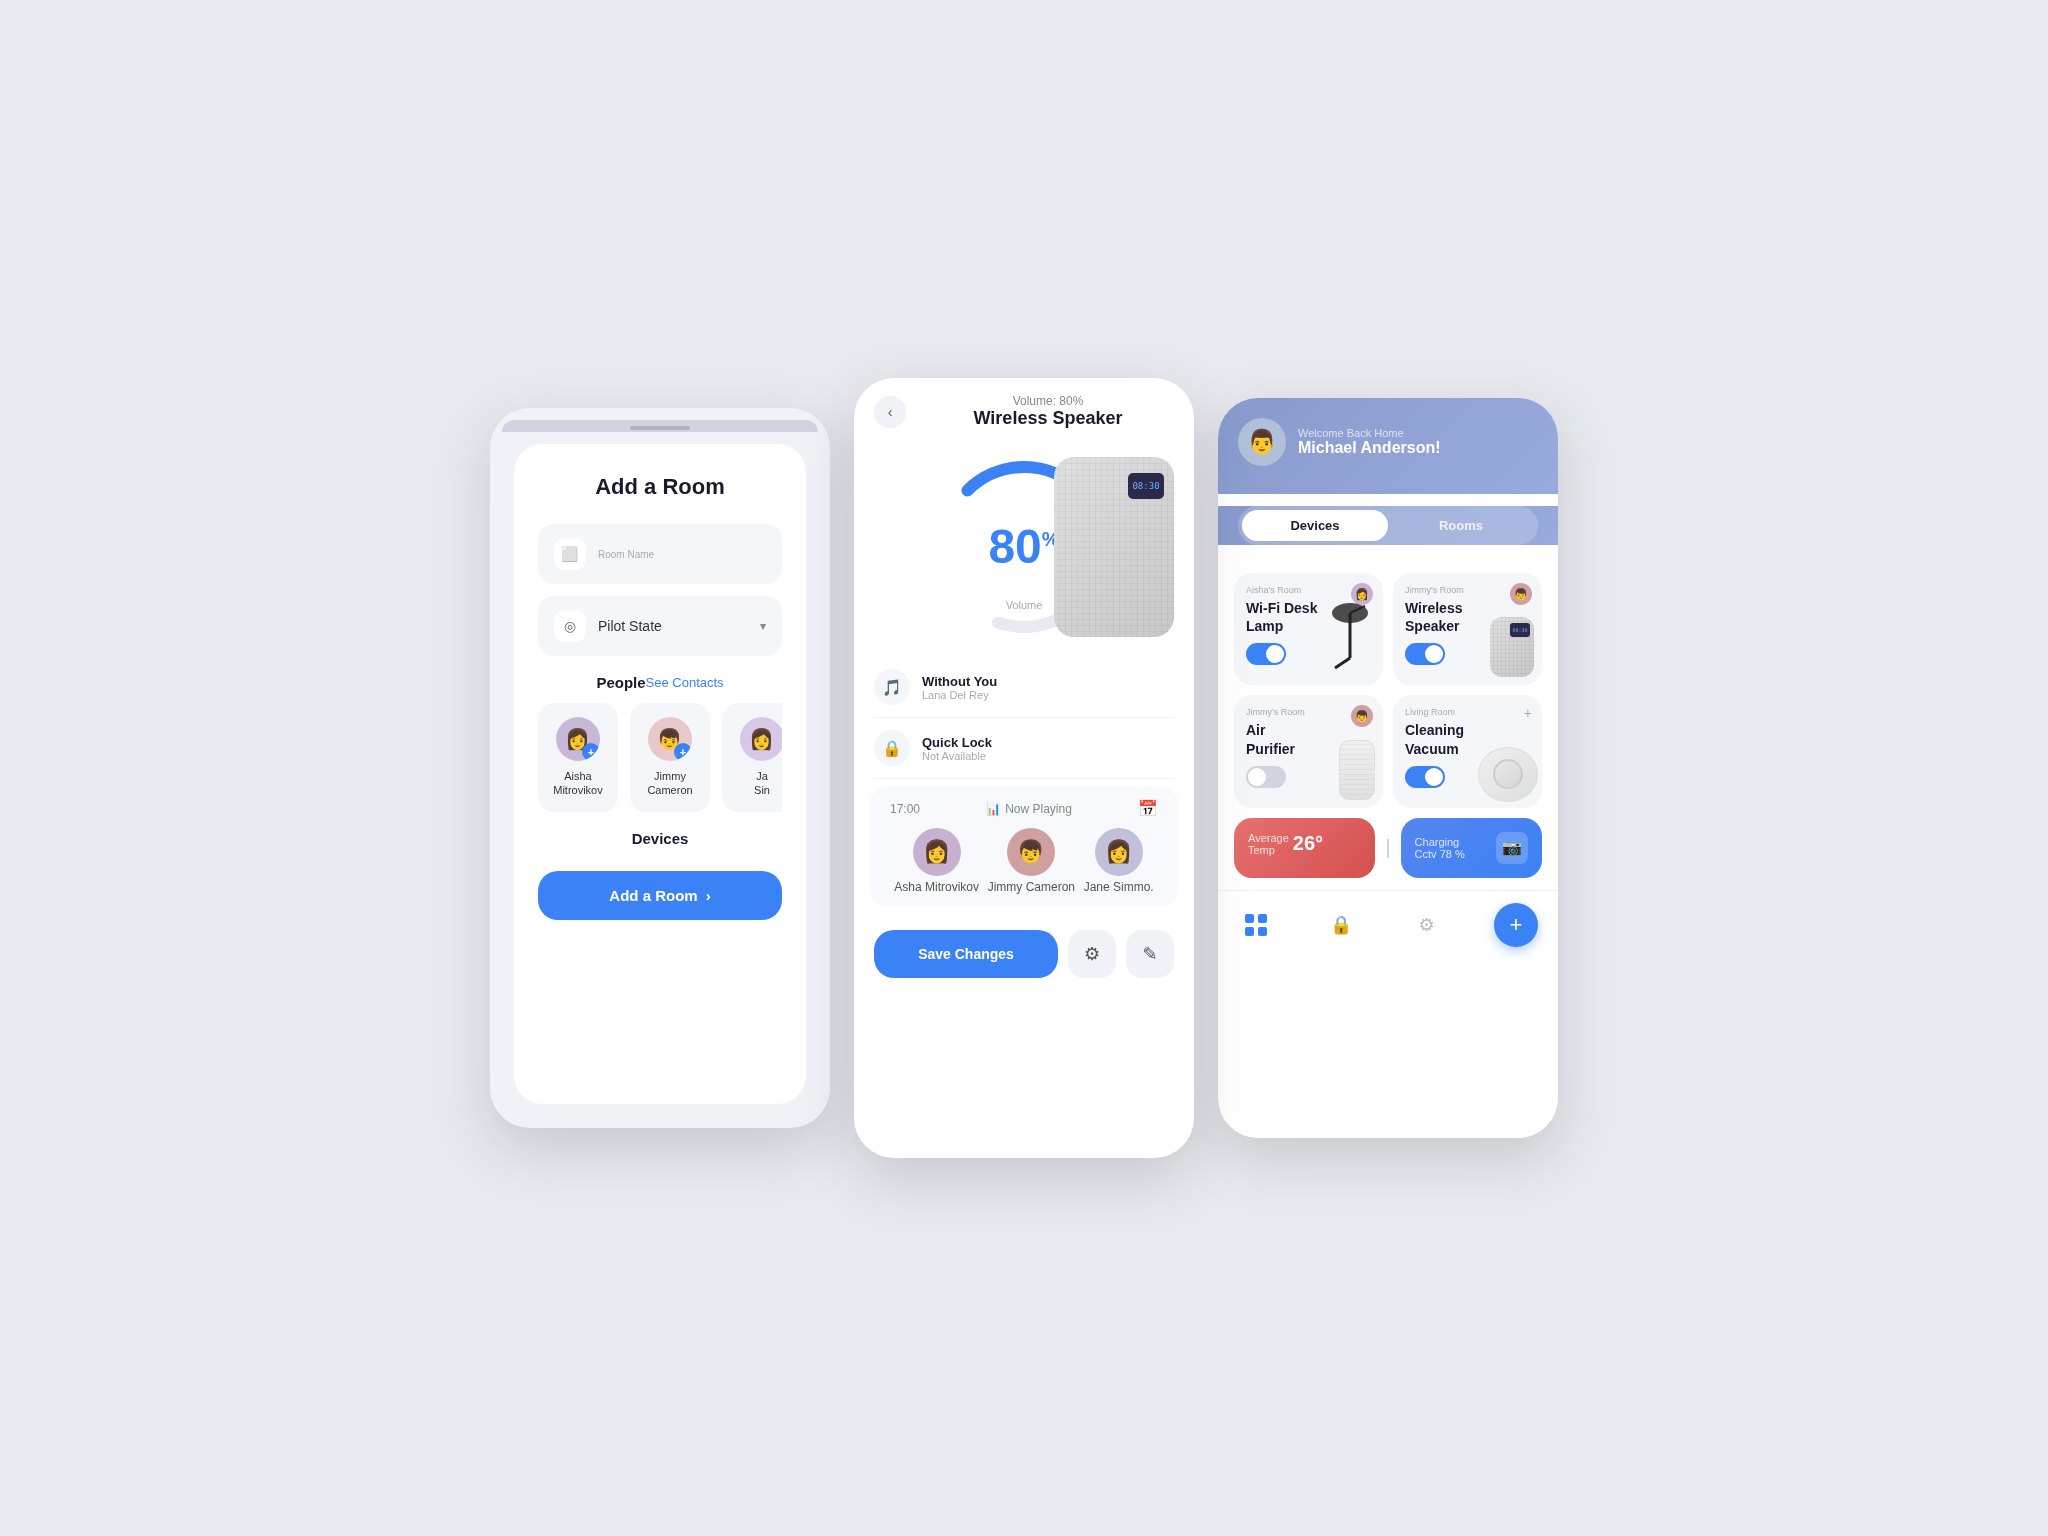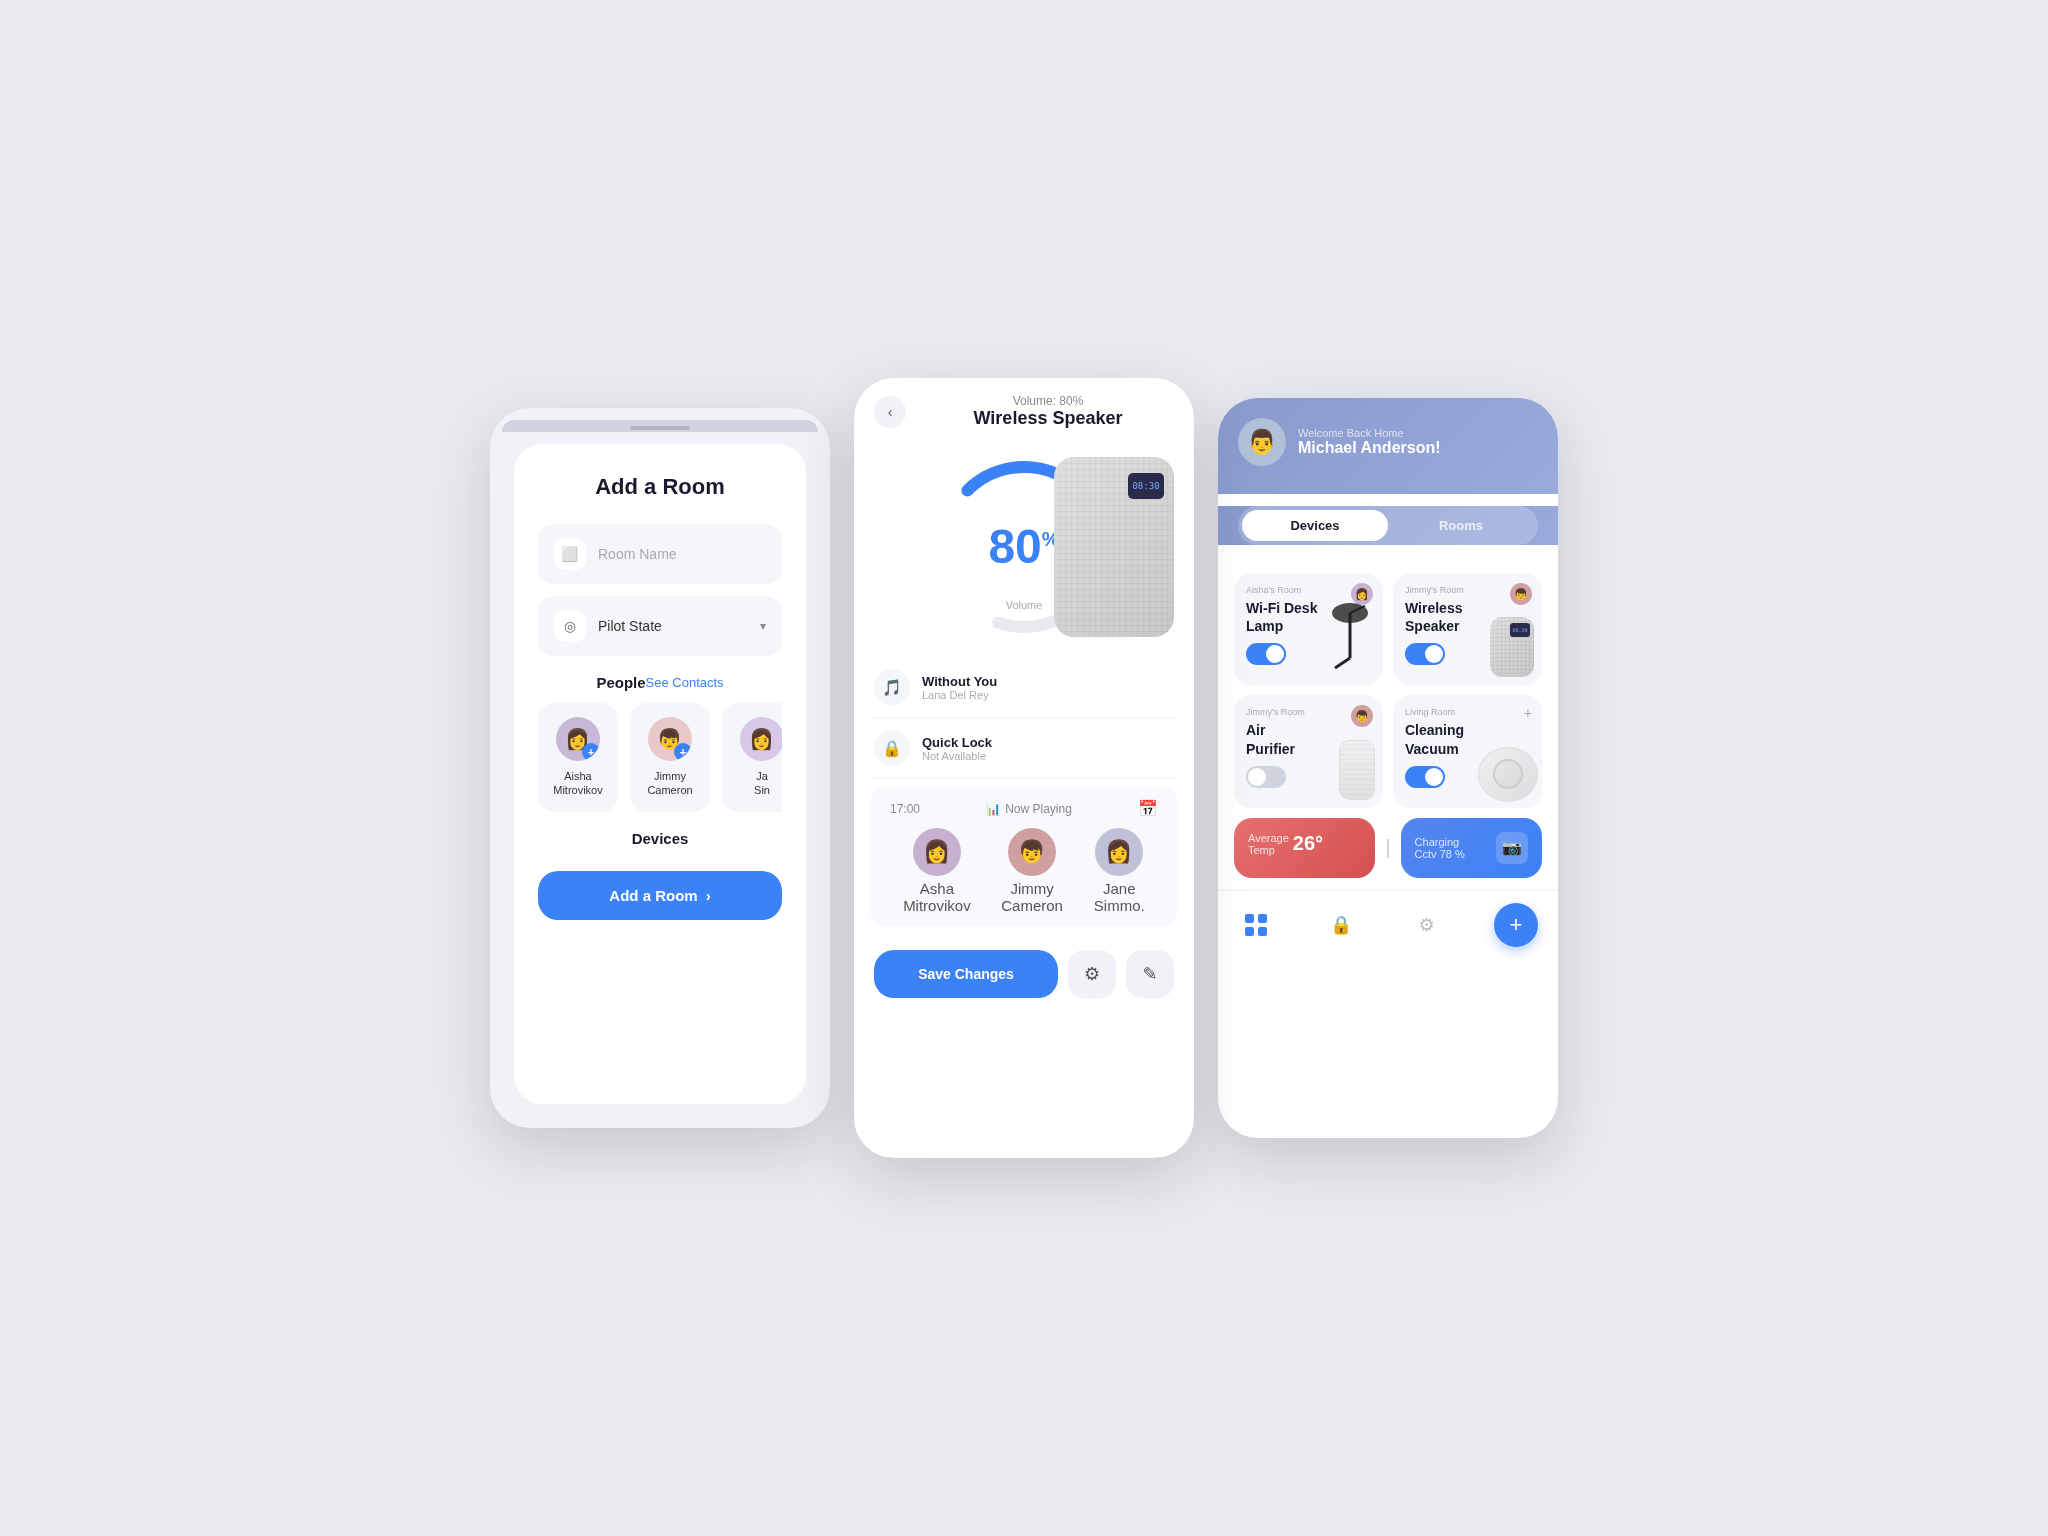--- a/index.html
+++ b/index.html
@@ -93,21 +93,21 @@
       border-radius: 10px;
       display: flex;
       align-items: center;
       justify-content: center;
       font-size: 14px;
       color: #666;
       flex-shrink: 0;
     }
     .input-placeholder {
       color: #aaa;
-      font-size: 14px;
+      font-size: 10px;
     }
     .select-arrow {
       margin-left: auto;
       color: #888;
       font-size: 12px;
     }
 
     .section-header {
       display: flex;
       justify-content: center;
@@ -356,21 +356,21 @@
     }
     .np-avatar {
       width: 48px; height: 48px;
       border-radius: 50%;
       display: flex;
       align-items: center;
       justify-content: center;
       font-size: 22px;
       overflow: hidden;
     }
-    .np-name { font-size: 15px; color: #555; text-align: center; }
+    .np-name { font-size: 12px; color: #555; text-align: left; }
 
     .p2-bottom {
       display: flex;
       gap: 10px;
       padding: 16px 20px;
       align-items: center;
     }
     .save-changes-btn {
       flex: 1;
       background: #3b82f6;

